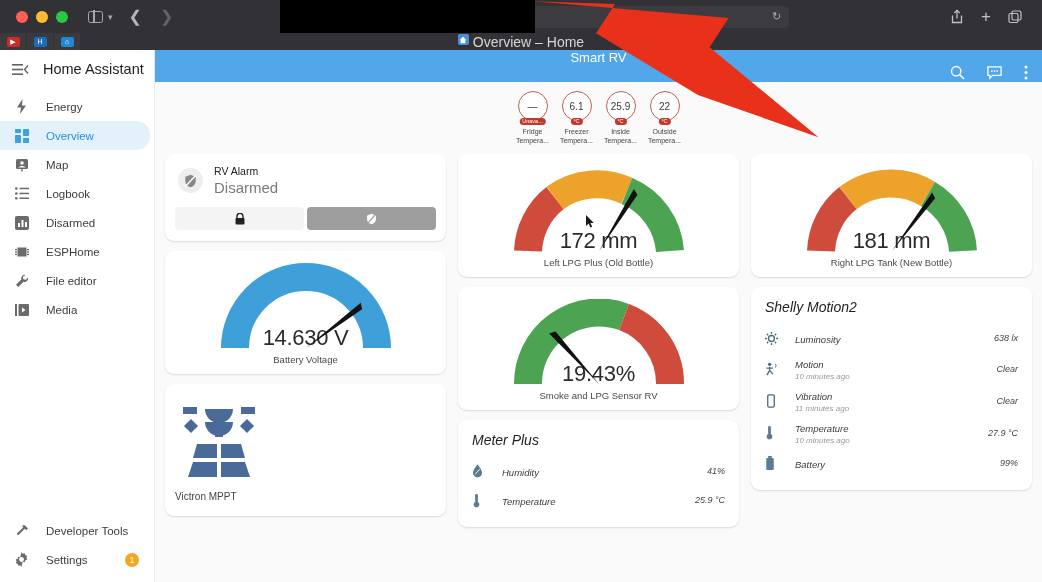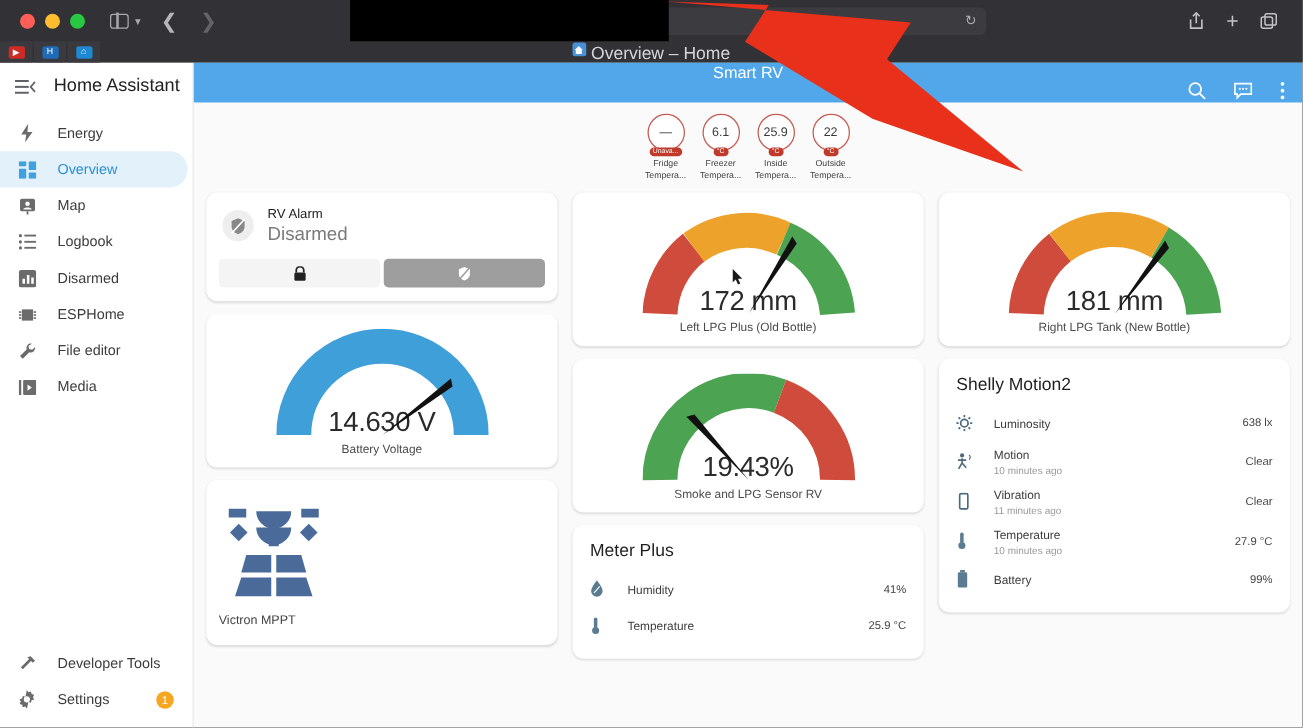--- a/index.html
+++ b/index.html
@@ -113,21 +113,21 @@
   .gauge { position: relative; }
   .gauge svg { display: block; }
   .gauge-value { font-size: 22px; color: #2b2b2b; margin-top: -26px; letter-spacing: -.3px; }
   .gauge-label { font-size: 9.5px; color: #4a4a4a; margin-top: 3px; }
 
   
   .victron { padding: 20px 10px 14px 10px; display: flex; flex-direction: column; align-items: flex-start; }
   .victron-label { font-size: 10px; color: #444; margin-top: 13px; }
 
   
-  .list-card { padding: 12px 14px 12px 14px; }
+  .list-card { padding: 12px 14px 12px 14px; font-style: italic; }
   .list-title { font-size: 14px; color: #1f1f1f; margin-bottom: 9px; }
   .list-row { display: flex; align-items: center; height: 29px; }
   .row-ic { width: 30px; display: flex; align-items: center; color: #607d8b; }
   .row-txt { flex: 1; }
   .row-name { font-size: 9.5px; color: #3b3b3b; line-height: 1.3; }
   .row-sub { font-size: 8px; color: #9a9a9a; line-height: 1.3; }
   .row-val { font-size: 9px; color: #444; }
   .list-row.two { height: 32px; }
 
   

